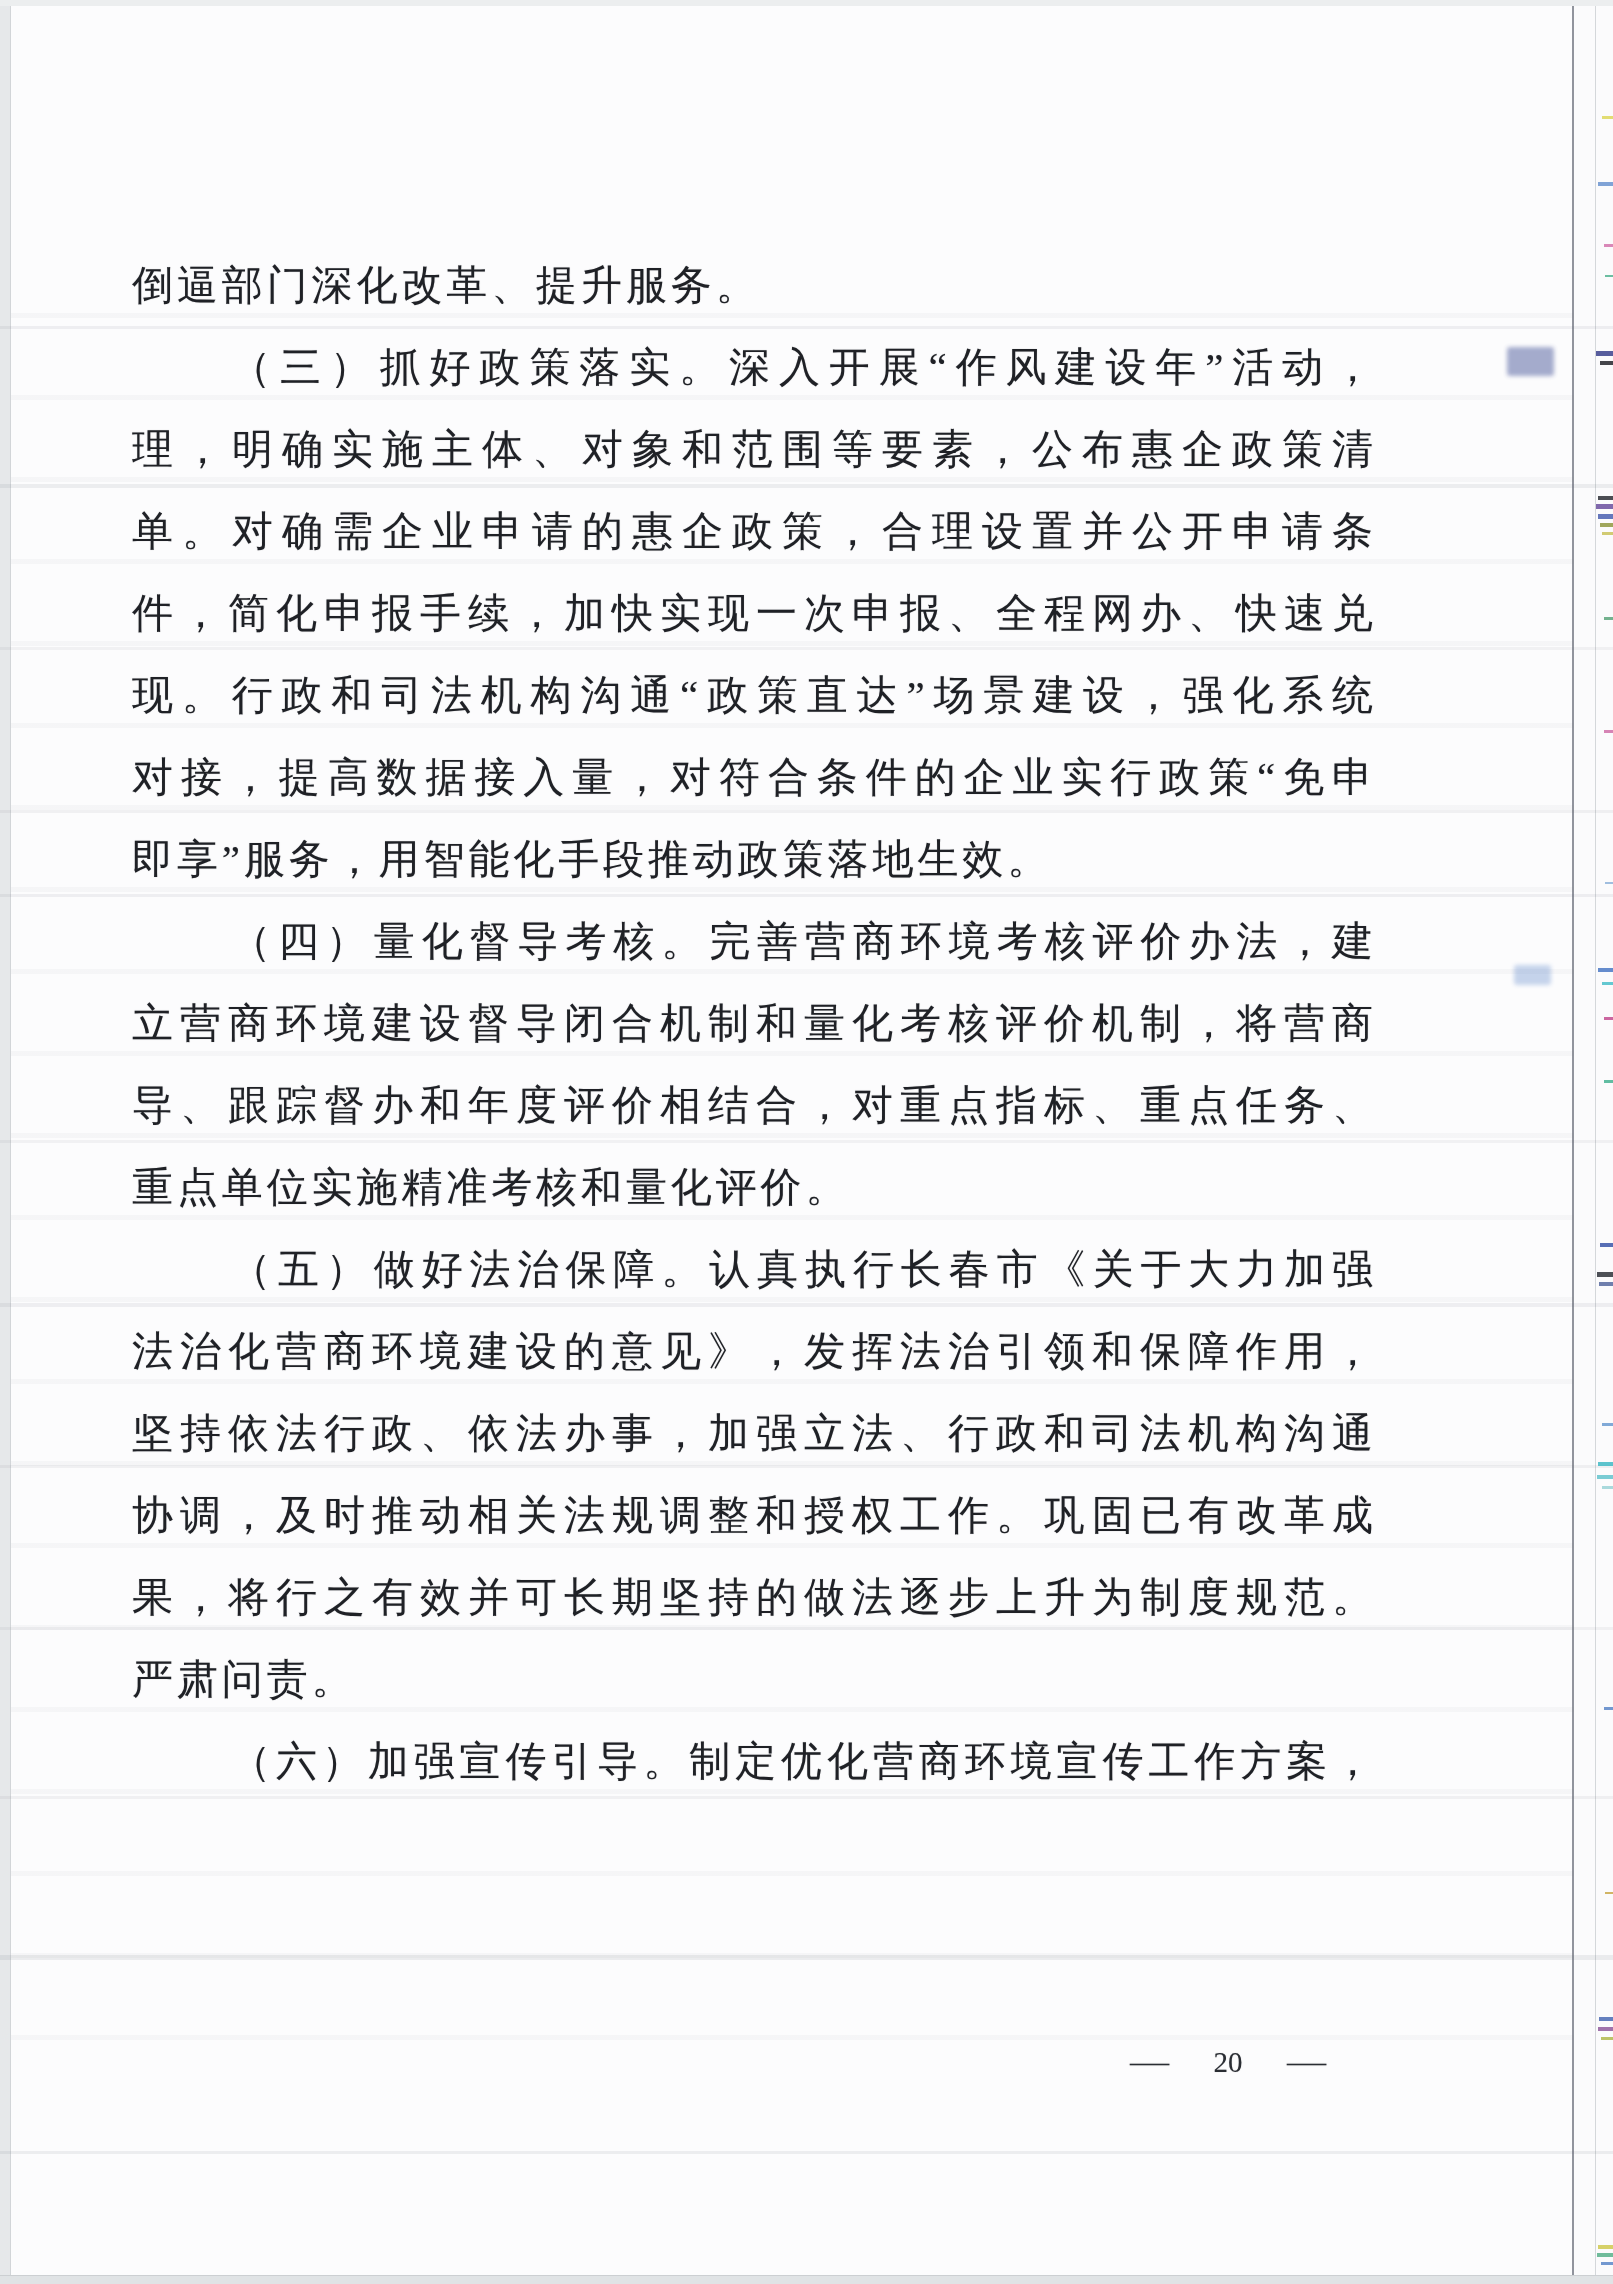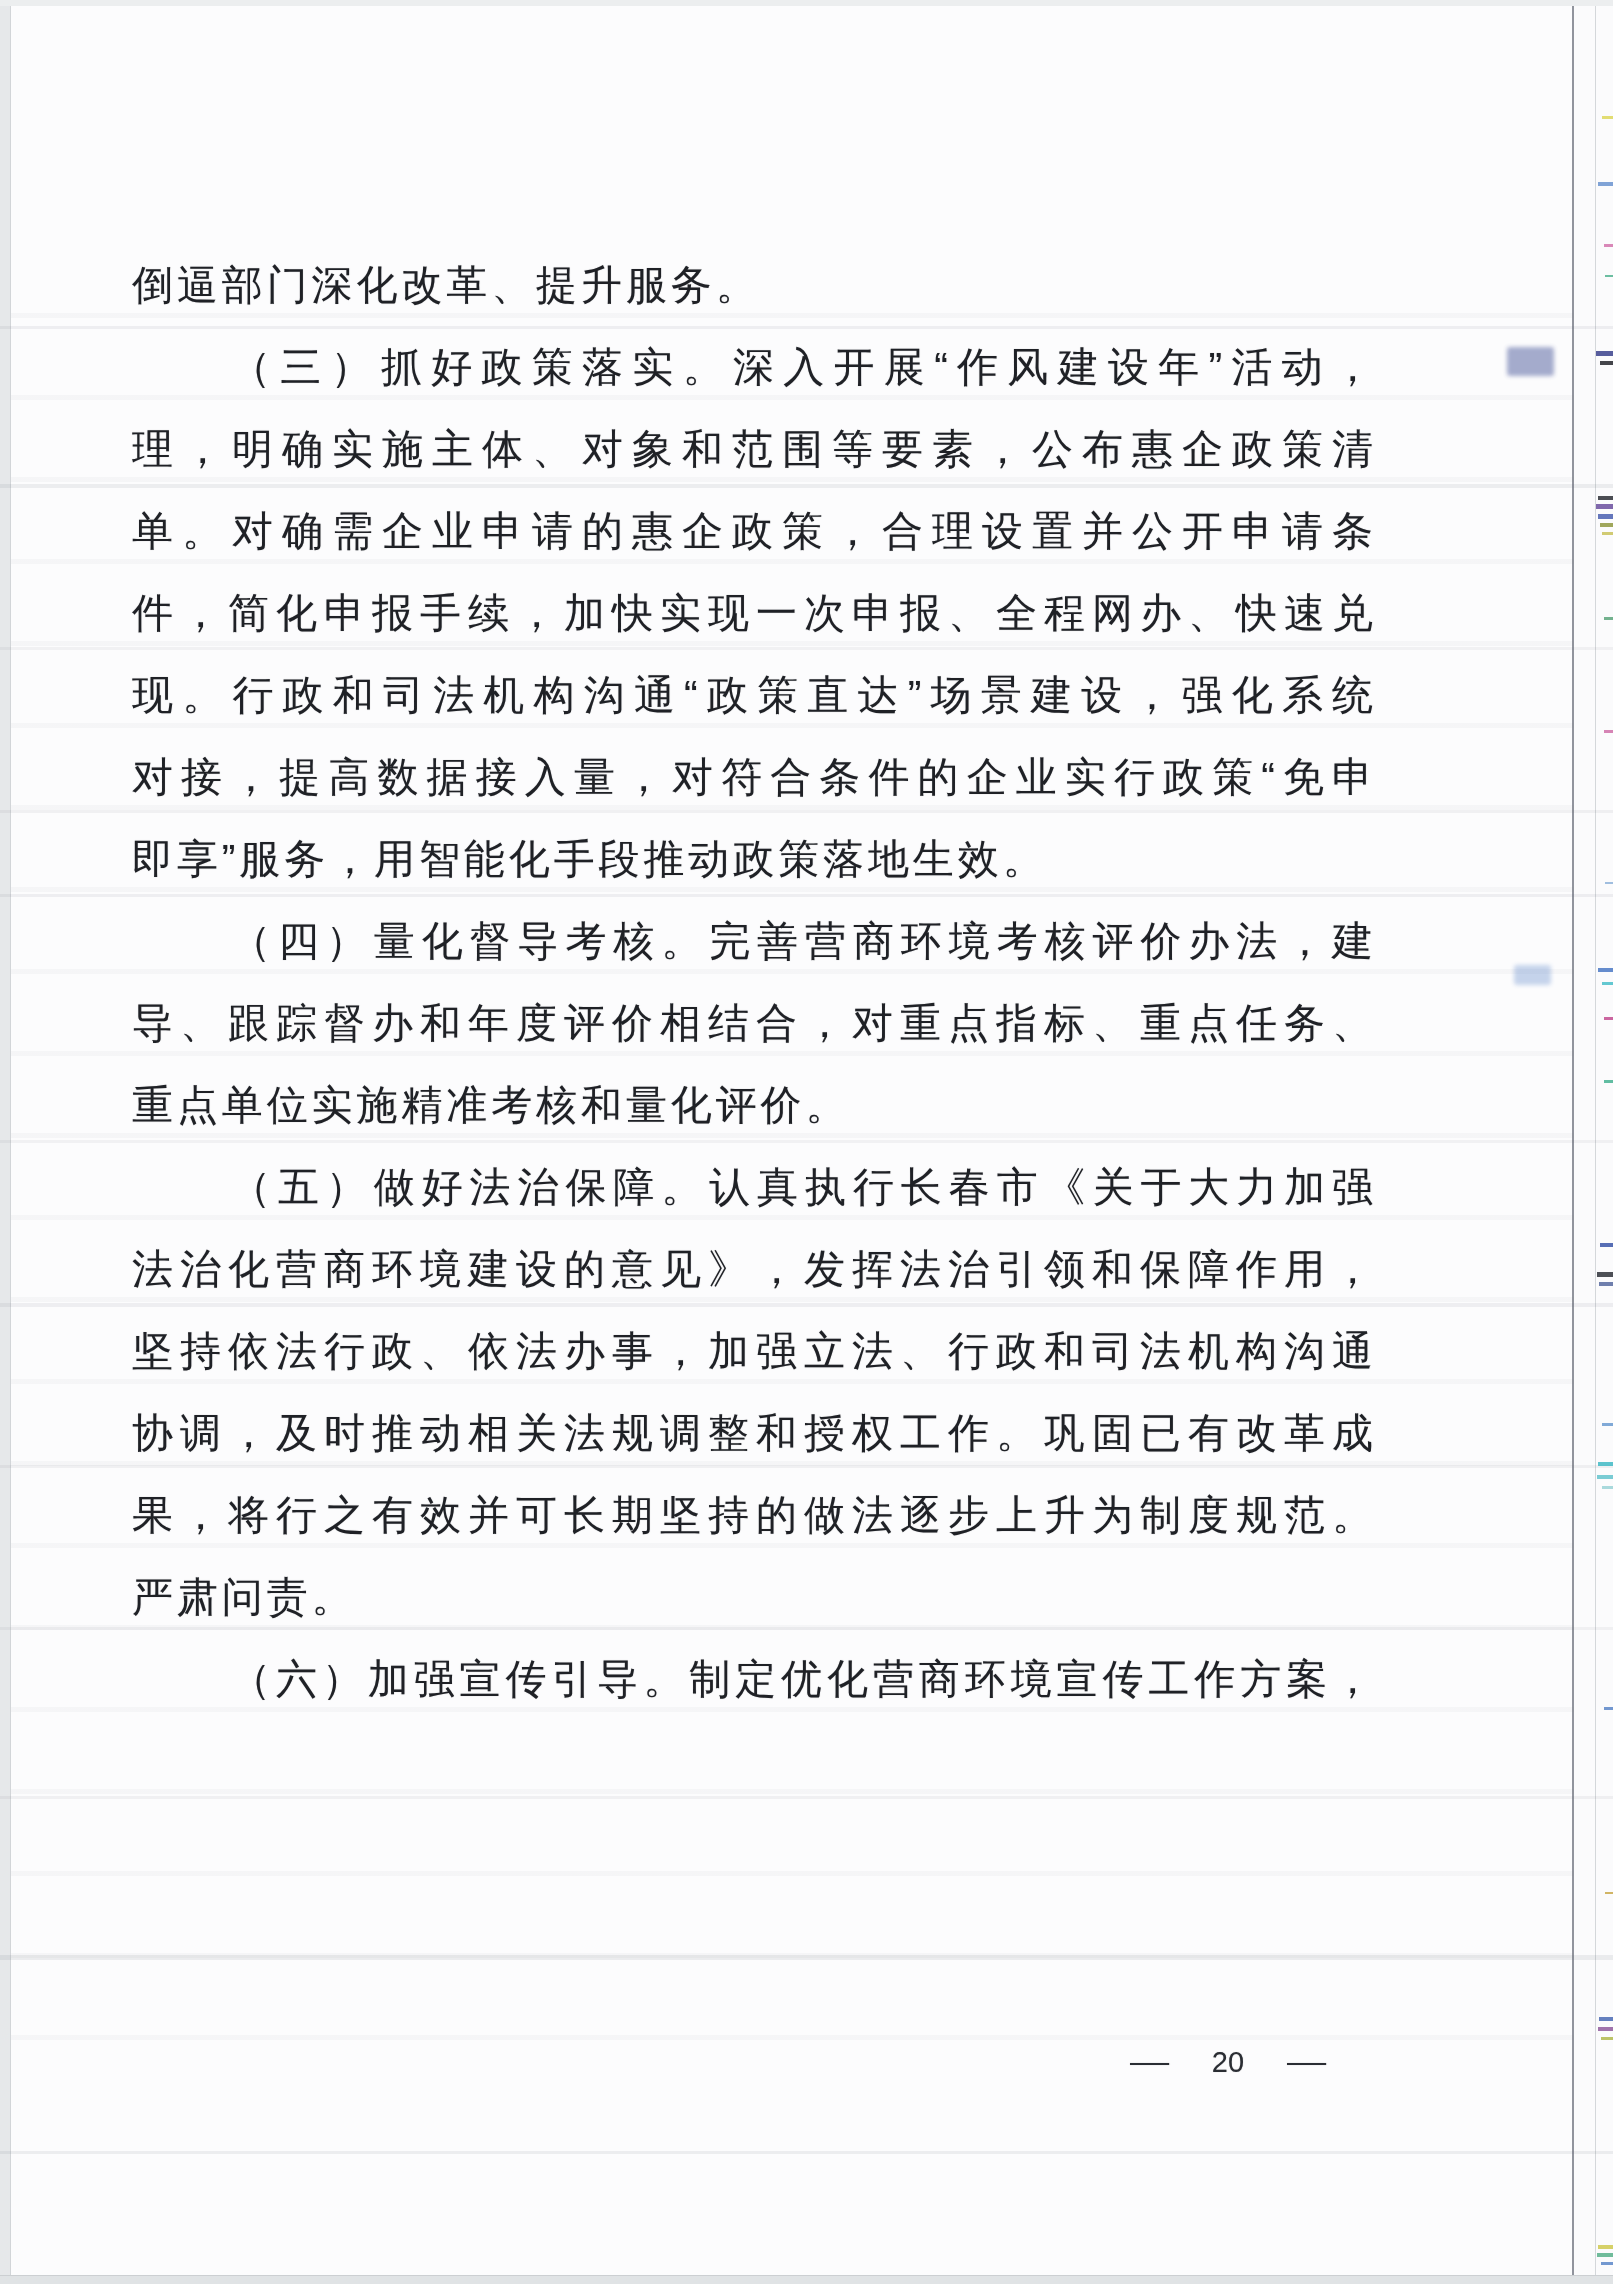--- a/index.html
+++ b/index.html
@@ -1,21 +1,21 @@
 <!DOCTYPE html>
 <html lang="zh"><head>
 <meta charset="utf-8">
 <style>
   html,body{margin:0;padding:0;background:#ffffff;}
   .page{
     position:relative;
     width:1613px;height:2285px;
     background:#fcfcfd;
     overflow:hidden;
-    font-family:Liberation Sans, sans-serif;
+    font-family:Liberation Serif, serif;
   }
   
   .edge{position:absolute;pointer-events:none;}
   .edge-left{left:0;top:0;width:9.8px;height:100%;background:#e6e8ea;border-right:1px solid #d2d5d8;}
   .edge-top{left:0;top:0;width:100%;height:5.9px;background:#eceeef;}
   .edge-bottom{left:0;top:2275px;width:100%;height:9.8px;background:#e0e3e5;border-top:1px solid #cccfd2;}
   .page-edge-line{position:absolute;top:0;left:1572px;width:2px;height:100%;background:#6d727c;opacity:.75;}
   .page-edge-line2{position:absolute;top:0;left:1595px;width:1px;height:100%;background:#d4d7da;}
   .right-gutter{position:absolute;top:0;left:1574px;width:39px;height:100%;background:#fbfbfc;}
   
@@ -63,20 +63,21 @@
   <div class="textblock">
       <div class="line">倒逼部门深化改革、提升服务。</div>
       <div class="line j ind">（三）抓好政策落实。深入开展“作风建设年”活动，</div>
       <div class="line j">理，明确实施主体、对象和范围等要素，公布惠企政策清</div>
       <div class="line j">单。对确需企业申请的惠企政策，合理设置并公开申请条</div>
       <div class="line j">件，简化申报手续，加快实现一次申报、全程网办、快速兑</div>
       <div class="line j">现。行政和司法机构沟通“政策直达”场景建设，强化系统</div>
       <div class="line j">对接，提高数据接入量，对符合条件的企业实行政策“免申</div>
       <div class="line">即享”服务，用智能化手段推动政策落地生效。</div>
       <div class="line j ind">（四）量化督导考核。完善营商环境考核评价办法，建</div>
+      <div class="line j">立营商环境建设督导闭合机制和量化考核评价机制，将营商</div>
       <div class="line j">导、跟踪督办和年度评价相结合，对重点指标、重点任务、</div>
       <div class="line">重点单位实施精准考核和量化评价。</div>
       <div class="line j ind">（五）做好法治保障。认真执行长春市《关于大力加强</div>
       <div class="line j">法治化营商环境建设的意见》，发挥法治引领和保障作用，</div>
       <div class="line j">坚持依法行政、依法办事，加强立法、行政和司法机构沟通</div>
       <div class="line j">协调，及时推动相关法规调整和授权工作。巩固已有改革成</div>
       <div class="line j">果，将行之有效并可长期坚持的做法逐步上升为制度规范。</div>
       <div class="line">严肃问责。</div>
       <div class="line j ind">（六）加强宣传引导。制定优化营商环境宣传工作方案，</div>
     </div>

